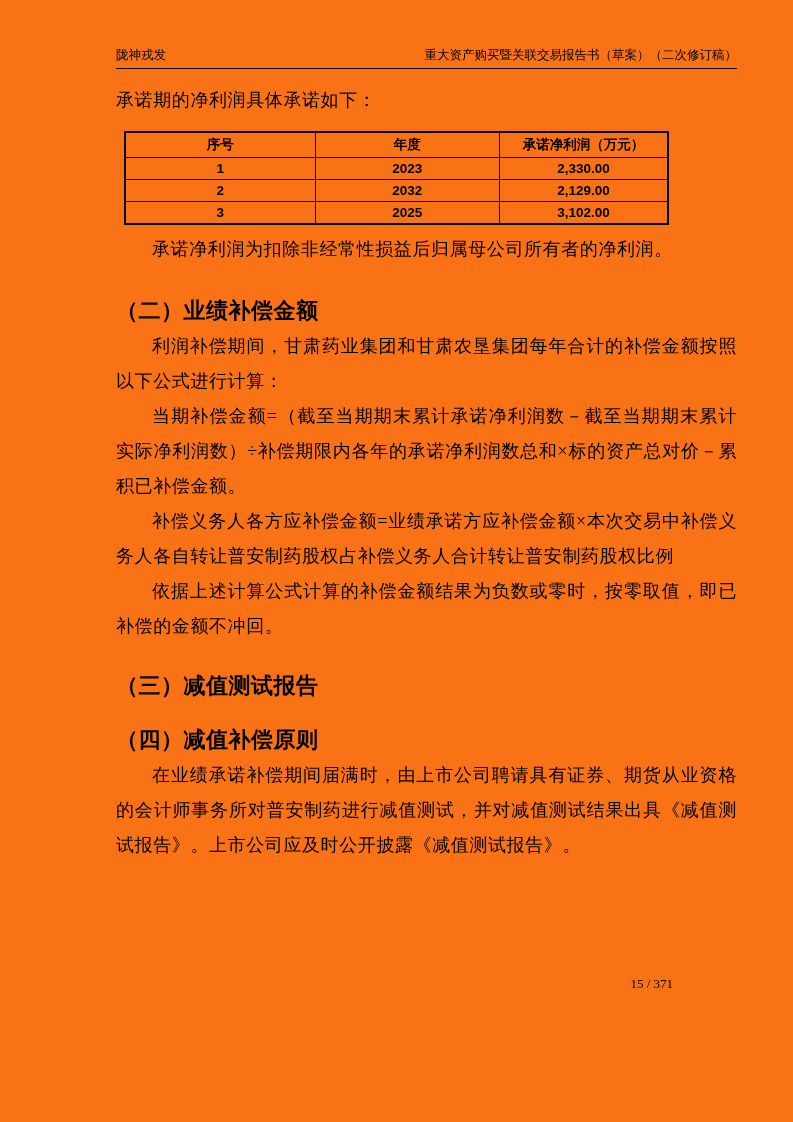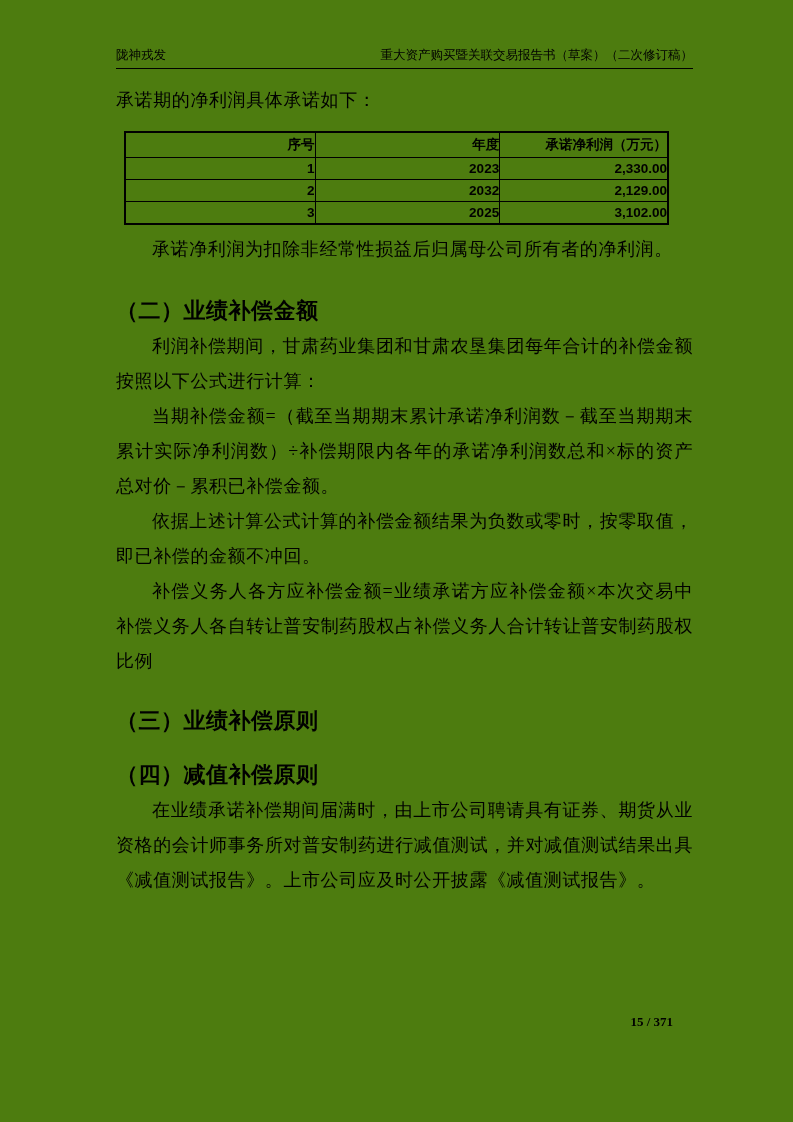--- a/index.html
+++ b/index.html
@@ -1,23 +1,23 @@
 <!DOCTYPE html>
 <html><head>
 <meta charset="utf-8">
 <style>
   html, body { margin: 0; padding: 0; background: #ffffff; }
   .page {
     position: relative;
     width: 793px;
     height: 1122px;
     margin: 0 auto;
-    background: #4d7c0f;
+    background: #f97316;
     box-sizing: border-box;
-    padding: 48px 100px 0 116px;
+    padding: 48px 56px 0 116px;
     color: #000;
     font-family: "Liberation Serif", "DejaVu Serif", serif;
     overflow: hidden;
   }
   
   .running-header {
     display: flex;
     justify-content: space-between;
     align-items: flex-end;
     font-size: 12.5px;
@@ -43,43 +43,42 @@
     table-layout: fixed;
     font-family: "Liberation Sans", "DejaVu Sans", sans-serif;
     font-weight: bold;
     font-size: 13.5px;
     text-align: center;
     border: 2px solid #000;
   }
   table.commit-table th, table.commit-table td {
     border: 1px solid #000;
     padding: 0;
-    text-align: right;
   }
   table.commit-table th { height: 24px; font-weight: bold; }
   table.commit-table td { height: 21px; }
   .col-a { width: 35%; } .col-b { width: 34%; } .col-c { width: 31%; }
   .note { margin-top: 7px; }
   
   .sec-heading {
     margin: 32px 0 6px 0;
     font-family: Liberation Sans, sans-serif;
     font-weight: bold;
     font-size: 22px;
     line-height: 24px;
     letter-spacing: 0.5px;
   }
   .sec-heading.wide-gap { margin-top: 30px; }
   
   .page-number {
     position: absolute;
-    top: 1014px;
+    top: 976px;
     right: 120px;
     font-size: 13px;
-    font-weight: bold;
+    font-weight: normal;
     font-family: "Liberation Serif", "DejaVu Serif", serif;
   }
 </style>
 </head>
 <body>
 
 <div class="page">
 
   <div class="running-header">
     <span>陇神戎发</span>
@@ -118,23 +117,23 @@
         <td>3,102.00</td>
       </tr>
     </tbody>
   </table>
 
   <p class="para note">承诺净利润为扣除非经常性损益后归属母公司所有者的净利润。</p>
 
   <h2 class="sec-heading">（二）业绩补偿金额</h2>
   <p class="para">利润补偿期间，甘肃药业集团和甘肃农垦集团每年合计的补偿金额按照以下公式进行计算：</p>
   <p class="para">当期补偿金额=（截至当期期末累计承诺净利润数－截至当期期末累计实际净利润数）÷补偿期限内各年的承诺净利润数总和×标的资产总对价－累积已补偿金额。</p>
+  <p class="para">补偿义务人各方应补偿金额=业绩承诺方应补偿金额×本次交易中补偿义务人各自转让普安制药股权占补偿义务人合计转让普安制药股权比例</p>
   <p class="para">依据上述计算公式计算的补偿金额结果为负数或零时，按零取值，即已补偿的金额不冲回。</p>
-  <p class="para">补偿义务人各方应补偿金额=业绩承诺方应补偿金额×本次交易中补偿义务人各自转让普安制药股权占补偿义务人合计转让普安制药股权比例</p>
 
-  <h2 class="sec-heading wide-gap">（三）业绩补偿原则</h2>
+  <h2 class="sec-heading wide-gap">（三）减值测试报告</h2>
 
   <h2 class="sec-heading wide-gap">（四）减值补偿原则</h2>
   <p class="para">在业绩承诺补偿期间届满时，由上市公司聘请具有证券、期货从业资格的会计师事务所对普安制药进行减值测试，并对减值测试结果出具《减值测试报告》。上市公司应及时公开披露《减值测试报告》。</p>
 
   <div class="page-number">15 / 371</div>
 
 </div>
 
 </body></html>

